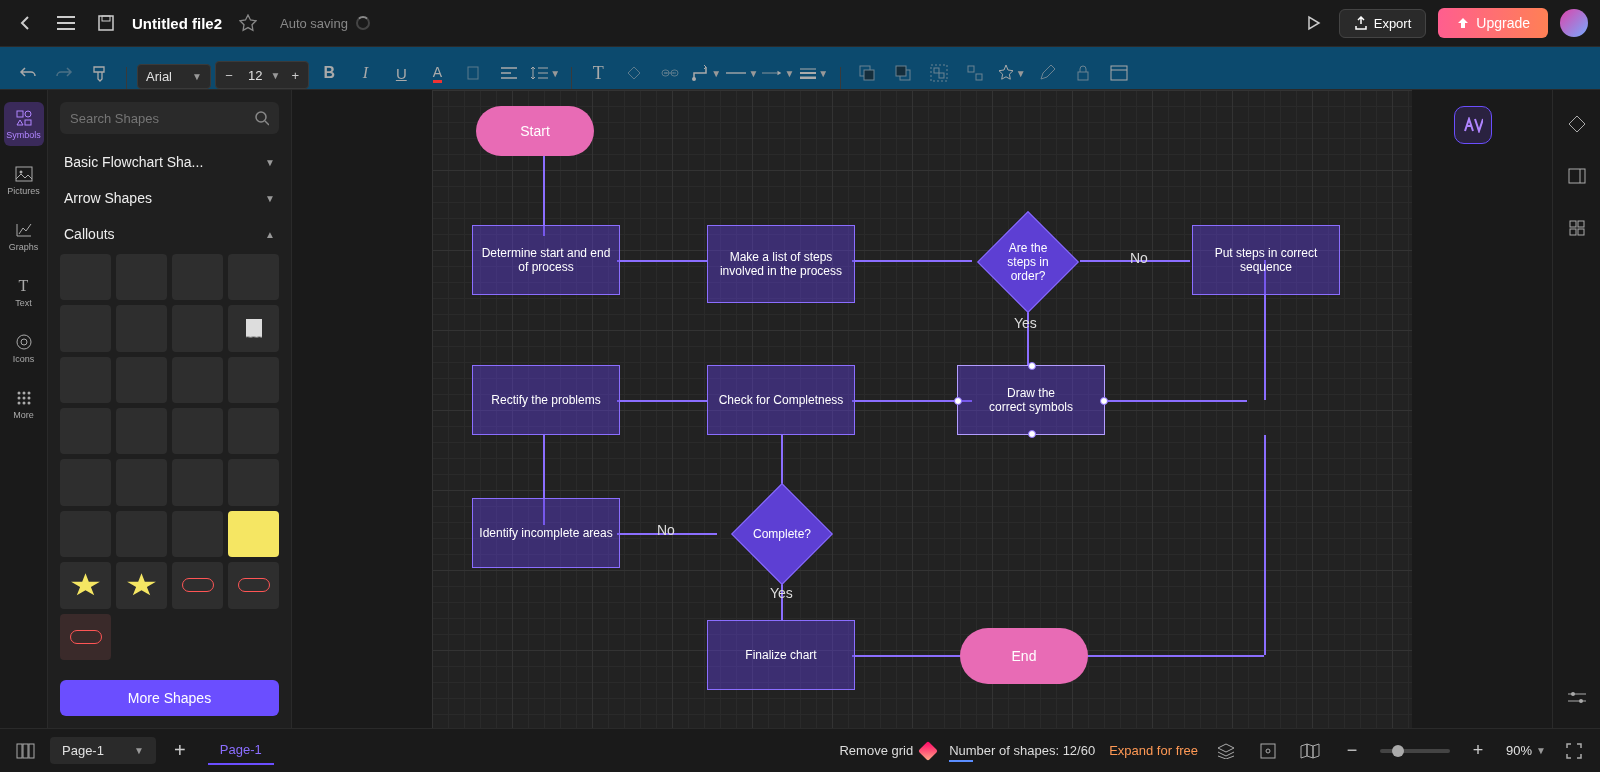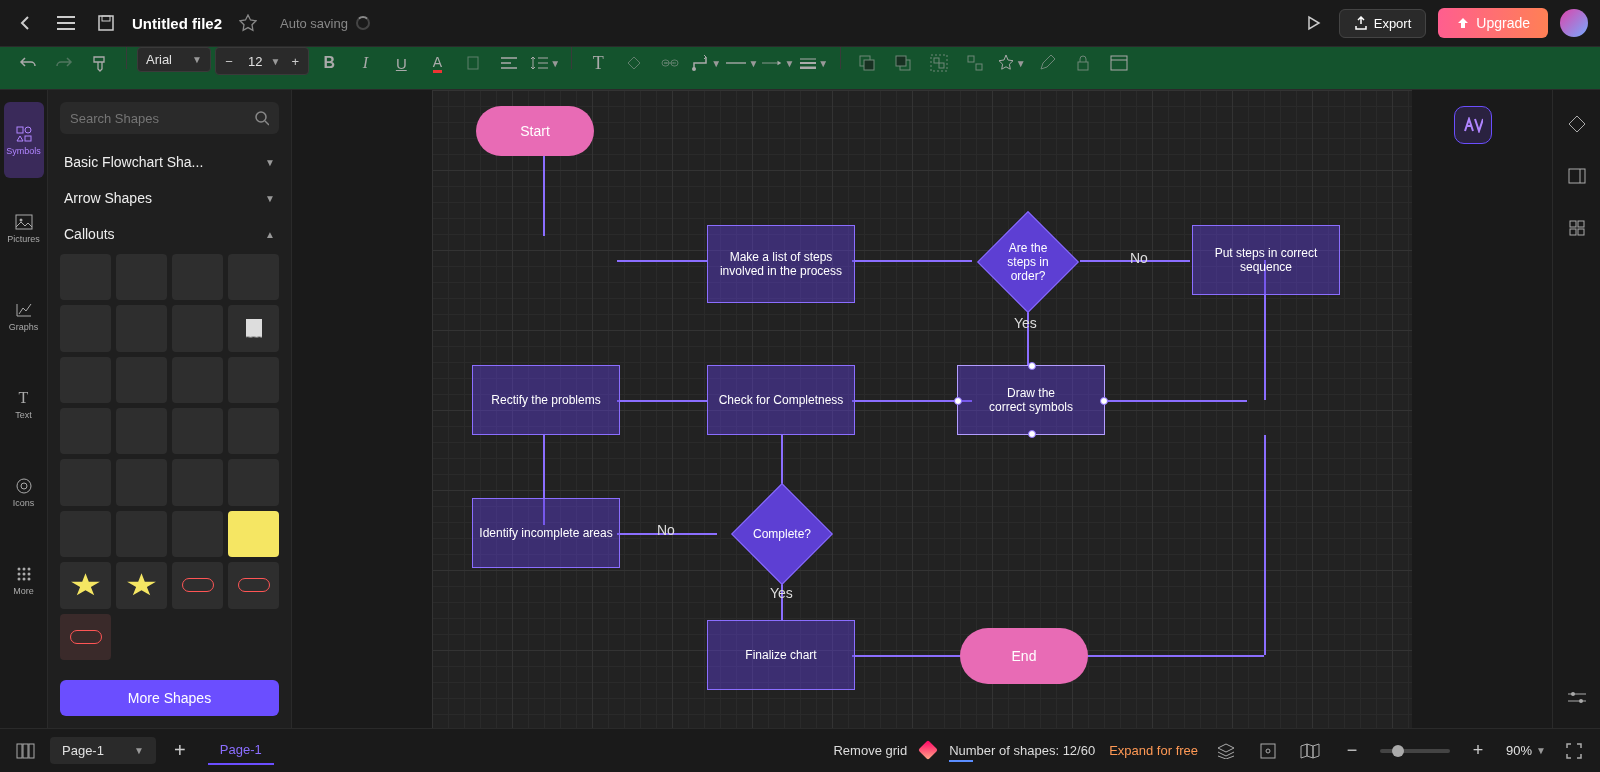--- a/index.html
+++ b/index.html
@@ -6,30 +6,30 @@
 body{background:#1a1a1a;color:#e0e0e0;width:1600px;height:772px;overflow:hidden;position:relative;font-size:13px}
 .header{height:46px;background:#1a1a1a;display:flex;align-items:center;padding:0 12px;gap:12px}
 .icon-btn{width:28px;height:28px;display:flex;align-items:center;justify-content:center;cursor:pointer;border-radius:4px;color:#ccc}
 .file-title{font-size:15px;font-weight:600;color:#fff}
 .auto-save{color:#888;font-size:13px;margin-left:6px;display:flex;align-items:center;gap:8px}
 .spinner{width:14px;height:14px;border:2px solid #444;border-top-color:#888;border-radius:50%}
 .header-right{margin-left:auto;display:flex;align-items:center;gap:12px}
 .export-btn{background:#2a2a2a;border:1px solid #444;color:#fff;padding:6px 14px;border-radius:6px;display:flex;align-items:center;gap:6px;cursor:pointer;font-size:13px}
 .upgrade-btn{background:linear-gradient(90deg,#ff5e8f,#ff8055);color:#fff;padding:7px 18px;border-radius:6px;display:flex;align-items:center;gap:6px;cursor:pointer;font-size:14px;font-weight:500;border:none}
 .avatar{width:28px;height:28px;border-radius:50%;background:linear-gradient(135deg,#d4a,#7af)}
-.toolbar{height:44px;background:#14532d;border-top:1px solid #2a2a2a;border-bottom:1px solid #2a2a2a;display:flex;align-items:flex-start;padding:0 12px;gap:4px}
+.toolbar{height:44px;background:#0c4a6e;border-top:1px solid #2a2a2a;border-bottom:1px solid #2a2a2a;display:flex;align-items:flex-end;padding:0 12px;gap:4px}
 .tb-divider{width:1px;height:22px;background:#3a3a3a;margin:0 6px}
 .select-box{background:#2a2a2a;border:1px solid #3a3a3a;padding:4px 8px;border-radius:4px;display:flex;align-items:center;gap:20px;cursor:pointer;font-size:13px}
 .font-size-box{background:#2a2a2a;border:1px solid #3a3a3a;padding:2px;border-radius:4px;display:flex;align-items:center}
 .fs-btn{width:22px;height:22px;display:flex;align-items:center;justify-content:center;cursor:pointer;color:#ccc}
 .fs-val{padding:0 8px;font-size:13px}
 .tb-icon{width:32px;height:32px;display:flex;align-items:center;justify-content:center;cursor:pointer;color:#aaa;border-radius:4px;position:relative}
 .main{display:flex;height:638px}
 .left-rail{width:48px;background:#1a1a1a;display:flex;flex-direction:column;align-items:center;padding-top:12px;gap:12px;border-right:1px solid #2a2a2a}
-.rail-item{width:40px;display:flex;flex-direction:column;align-items:center;gap:2px;cursor:pointer;padding:22px 0;border-radius:6px;color:#aaa}
+.rail-item{width:40px;display:flex;flex-direction:column;align-items:center;gap:2px;cursor:pointer;padding:6px 0;border-radius:6px;color:#aaa}
 .rail-item.active{background:#3a2a5a;color:#b085ff}
 .rail-item .rail-icon{width:20px;height:20px;display:flex;align-items:center;justify-content:center}
 .rail-lbl{font-size:9px}
 .side-panel{width:244px;background:#1f1f1f;padding:12px;border-right:1px solid #2a2a2a;display:flex;flex-direction:column}
 .search-box{background:#2a2a2a;border-radius:6px;padding:8px 10px;display:flex;align-items:center;gap:8px;margin-bottom:10px}
 .search-box input{background:none;border:none;color:#22c55e;flex:1;outline:none;font-size:13px}
 .cat-header{display:flex;justify-content:space-between;align-items:center;padding:10px 4px;cursor:pointer;font-weight:400;font-size:14px;color:#eee}
 .shapes-grid{display:grid;grid-template-columns:repeat(4,1fr);gap:5px;padding:2px 0}
 .shape-thumb{aspect-ratio:1.1;background:#2e2e2e;border-radius:4px;cursor:pointer;display:flex;align-items:center;justify-content:center;font-size:6px;color:#999;text-align:center}
 .shape-thumb.yellow{background:#f5e663;color:#333}
@@ -44,21 +44,21 @@
 .diamond{background:#5d3fd3;border:1.5px solid #8b6eff;transform:rotate(45deg)}
 .diamond span{transform:rotate(-45deg);display:block;font-size:12px;text-align:center}
 .edge-label{position:absolute;color:#ddd;font-size:14px}
 .conn{position:absolute;background:#8b6eff}
 .right-rail{width:48px;background:#1a1a1a;display:flex;flex-direction:column;align-items:center;padding-top:20px;gap:24px;border-left:1px solid #2a2a2a}
 .ai-badge{position:absolute;top:16px;right:60px;width:38px;height:38px;border-radius:10px;background:#2a2240;border:1px solid #6b4eff;display:flex;align-items:center;justify-content:center}
 .footer{height:44px;background:#1a1a1a;border-top:1px solid #2a2a2a;display:flex;align-items:center;padding:0 12px;gap:10px}
 .page-select{background:#2a2a2a;padding:6px 12px;border-radius:4px;display:flex;align-items:center;gap:30px;cursor:pointer}
 .page-tab{color:#8b6eff;padding:6px 12px;border-bottom:2px solid #6b4eff;margin-left:4px}
 .footer-right{margin-left:auto;display:flex;align-items:center;gap:14px;font-size:13px}
-.remove-grid{color:#ddd;display:flex;align-items:flex-start;gap:14px;cursor:pointer}
+.remove-grid{color:#ddd;display:flex;align-items:flex-end;gap:8px;cursor:pointer}
 .dia{width:14px;height:14px;background:linear-gradient(135deg,#f06,#fa8);transform:rotate(45deg);border-radius:2px}
 .expand-free{color:#ff9955;cursor:pointer}
 .shape-count{color:#ddd}
 .progress-bar{position:absolute;bottom:-4px;left:0;width:24px;height:2px;background:#5b8eff}
 .zoom-slider{width:70px;height:4px;background:#444;border-radius:2px;position:relative}
 .zoom-slider::after{content:'';position:absolute;left:12px;top:-4px;width:12px;height:12px;background:#aaa;border-radius:50%}
 .chev{font-size:10px;color:#999}
 svg{display:block}
 .starburst{width:30px;height:24px;background:#f5e663;clip-path:polygon(50% 0%,61% 35%,98% 35%,68% 57%,79% 91%,50% 70%,21% 91%,32% 57%,2% 35%,39% 35%)}
 .scroll-area{overflow-y:auto;flex:1;padding-bottom:10px}
@@ -424,20 +424,23 @@
     <div class="conn" style="left:972px;top:208px;width:2px;height:0"></div>
 
     <div class="edge-label" style="left:838px;top:160px">No</div>
     <div class="edge-label" style="left:722px;top:225px">Yes</div>
     <div class="edge-label" style="left:365px;top:432px">No</div>
     <div class="edge-label" style="left:478px;top:495px">Yes</div>
 
     <div class="flow-node terminator" style="left:184px;top:16px;width:118px;height:50px">
         <span>Start</span>
       </div>
+    <div class="flow-node" style="left:180px;top:135px;width:148px;height:70px">
+        <span>Determine start and end of process</span>
+      </div>
     <div class="flow-node" style="left:415px;top:135px;width:148px;height:78px">
         <span>Make a list of steps involved in the process</span>
       </div>
     <div class="flow-node diamond" style="left:700px;top:136px;width:72px;height:72px">
         <span>Are the steps in order?</span>
       </div>
     <div class="flow-node" style="left:900px;top:135px;width:148px;height:70px">
         <span>Put steps in correct sequence</span>
       </div>
     <div class="flow-node" style="left:180px;top:275px;width:148px;height:70px">

